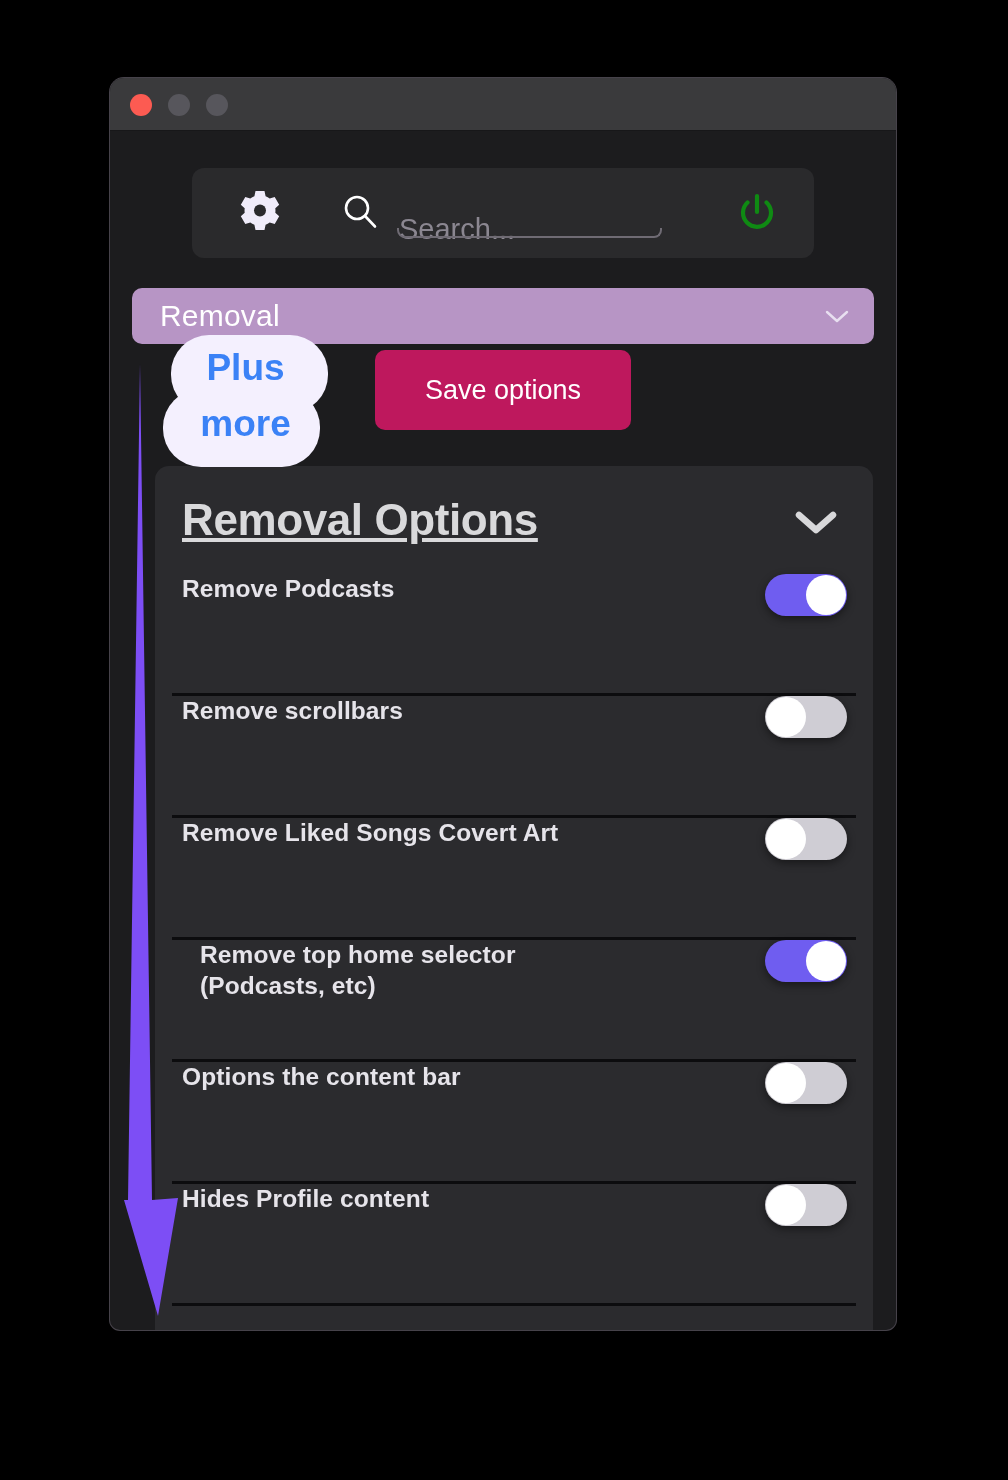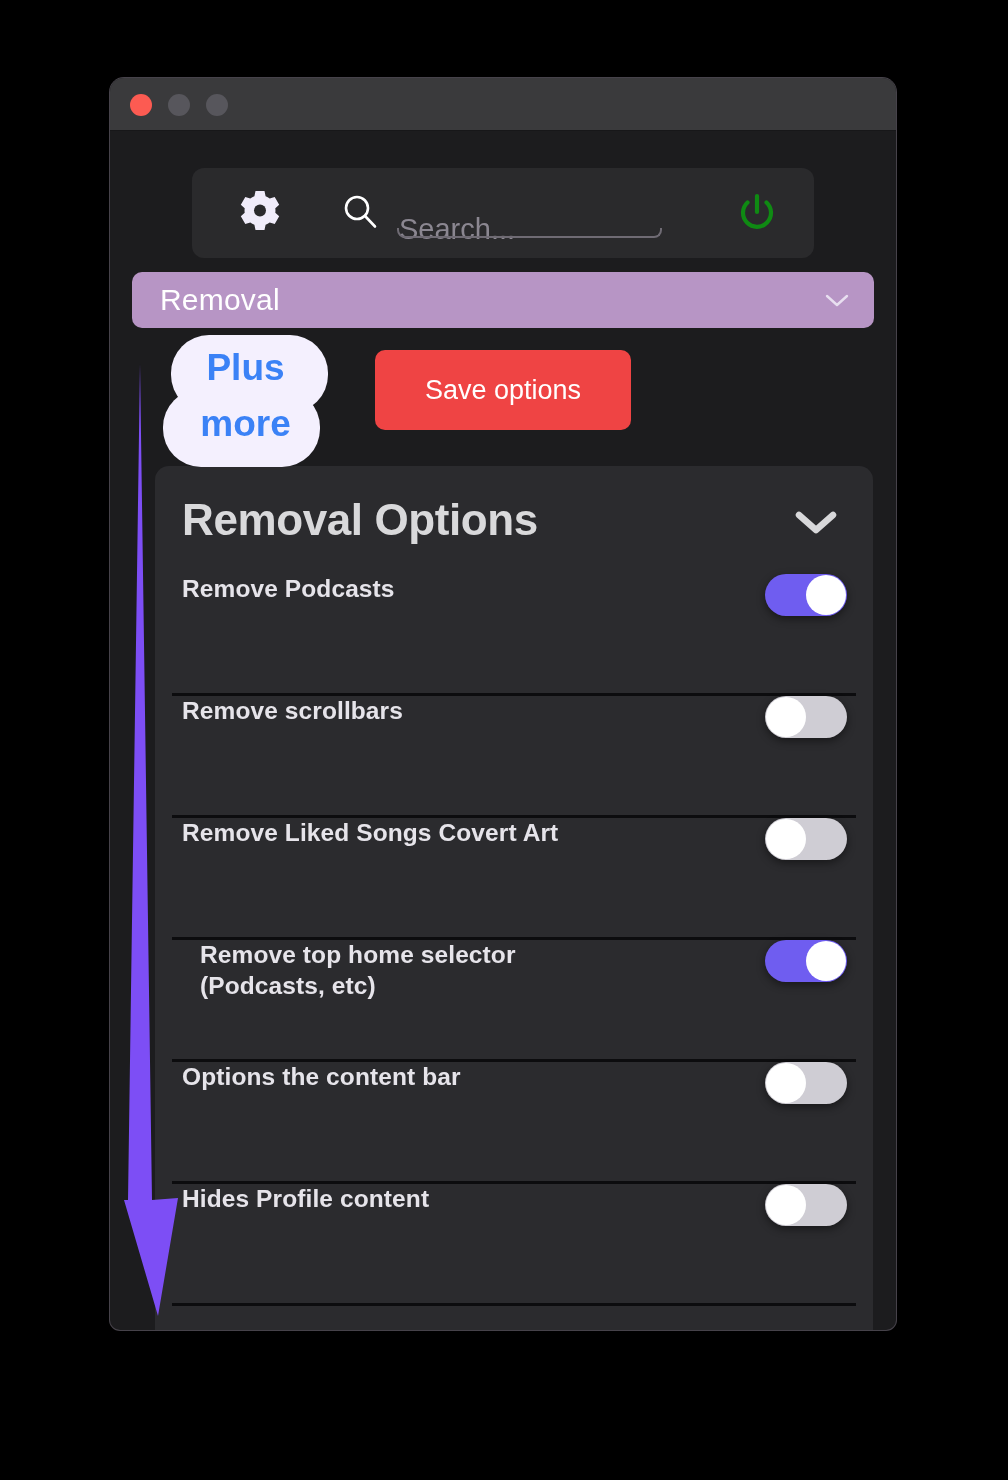--- a/index.html
+++ b/index.html
@@ -112,21 +112,21 @@
     right: 34px;
     top: 22px;
     width: 46px;
     height: 46px;
   }
 
   
   .dropdown {
     position: absolute;
     left: 22px;
-    top: 194px;
+    top: 210px;
     width: 742px;
     height: 56px;
     background: #b795c5;
     border-radius: 10px;
     display: flex;
     align-items: center;
     cursor: pointer;
   }
   .dropdown-label {
     margin-left: 28px;
@@ -141,21 +141,21 @@
     height: 16px;
   }
 
   
   .save-button {
     position: absolute;
     left: 265px;
     top: 272px;
     width: 256px;
     height: 80px;
-    background: #ef4444;
+    background: #be185d;
     border: none;
     border-radius: 10px;
     color: #ffffff;
     font-size: 27px;
     font-family: "Liberation Sans", sans-serif;
     cursor: pointer;
   }
 
   
   .options-card {
@@ -174,20 +174,21 @@
     display: flex;
     align-items: center;
   }
   .card-title {
     margin-left: 27px;
     color: #d9d9db;
     font-size: 44px;
     font-weight: bold;
     font-family: "Liberation Sans Narrow", "Liberation Sans", sans-serif;
     letter-spacing: -0.4px;
+    text-decoration: underline;
   }
   .card-chevron {
     position: absolute;
     right: 34px;
     top: 42px;
     width: 46px;
     height: 28px;
   }
 
   .option-row {

